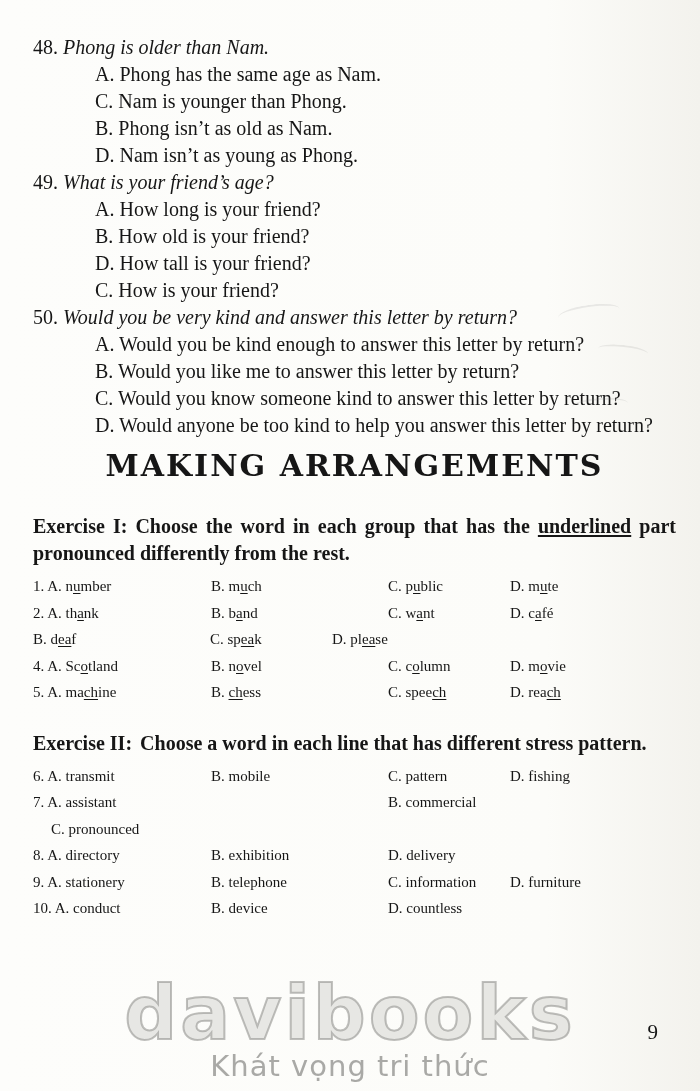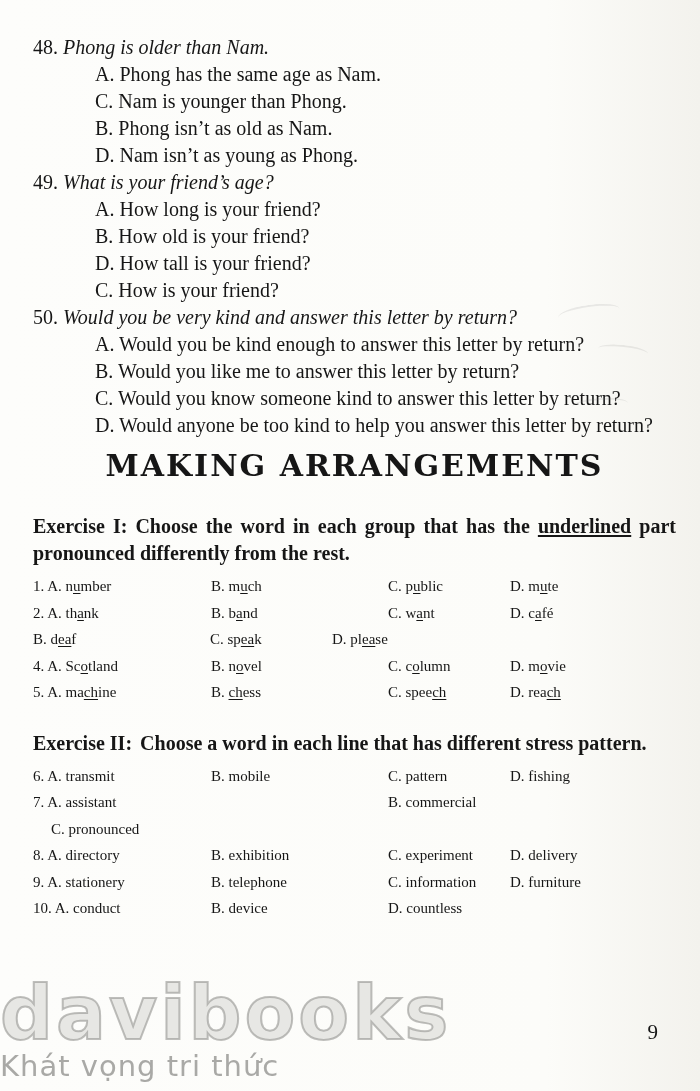--- a/index.html
+++ b/index.html
@@ -39,21 +39,21 @@
   .ex-rows { margin-top: 6px; }
   .ex-row { display: flex; font-size: 15px; line-height: 26.5px; white-space: nowrap; }
   .ex-row .c1 { width: 178px; flex: 0 0 178px; }
   .ex-row .c2 { width: 177px; flex: 0 0 177px; }
   .ex-row .c3 { width: 122px; flex: 0 0 122px; }
   .ex-row .c4 { flex: 1; }
   .ex-row.indent .c1 { padding-left: 18px; box-sizing: border-box; }
   u { text-underline-offset: 2px; }
 
   
-  .watermark { position: absolute; left: 0; right: 0; bottom: 8px; pointer-events: none; }
+  .watermark { position: absolute; left: 0; right: 0; bottom: 8px; text-align: center; pointer-events: none; }
   .wm-title {
     font-family: "DejaVu Sans", sans-serif; font-weight: bold;
     font-size: 74px; line-height: 72px; letter-spacing: 3px;
     color: rgba(213,213,210,0.55);
     -webkit-text-stroke: 2px rgba(148,148,145,0.6);
   }
   .wm-sub {
     font-family: "DejaVu Sans", sans-serif;
     font-size: 29px; line-height: 34px; letter-spacing: 1px;
     color: rgba(148,148,145,0.8);
@@ -159,21 +159,20 @@
       <span class="c4"></span>
     </div>
     <div class="ex-row indent">
       <span class="c1">C. pronounced</span>
       <span class="c2"></span>
       <span class="c4"></span>
     </div>
     <div class="ex-row">
       <span class="c1">8. A. directory</span>
       <span class="c2">B. exhibition</span>
-      <span class="c3">C. experiment</span>
       <span class="c4">D. delivery</span>
     </div>
     <div class="ex-row">
       <span class="c1">9. A. stationery</span>
       <span class="c2">B. telephone</span>
       <span class="c3">C. information</span>
       <span class="c4">D. furniture</span>
     </div>
     <div class="ex-row">
       <span class="c1">10. A. conduct</span>

